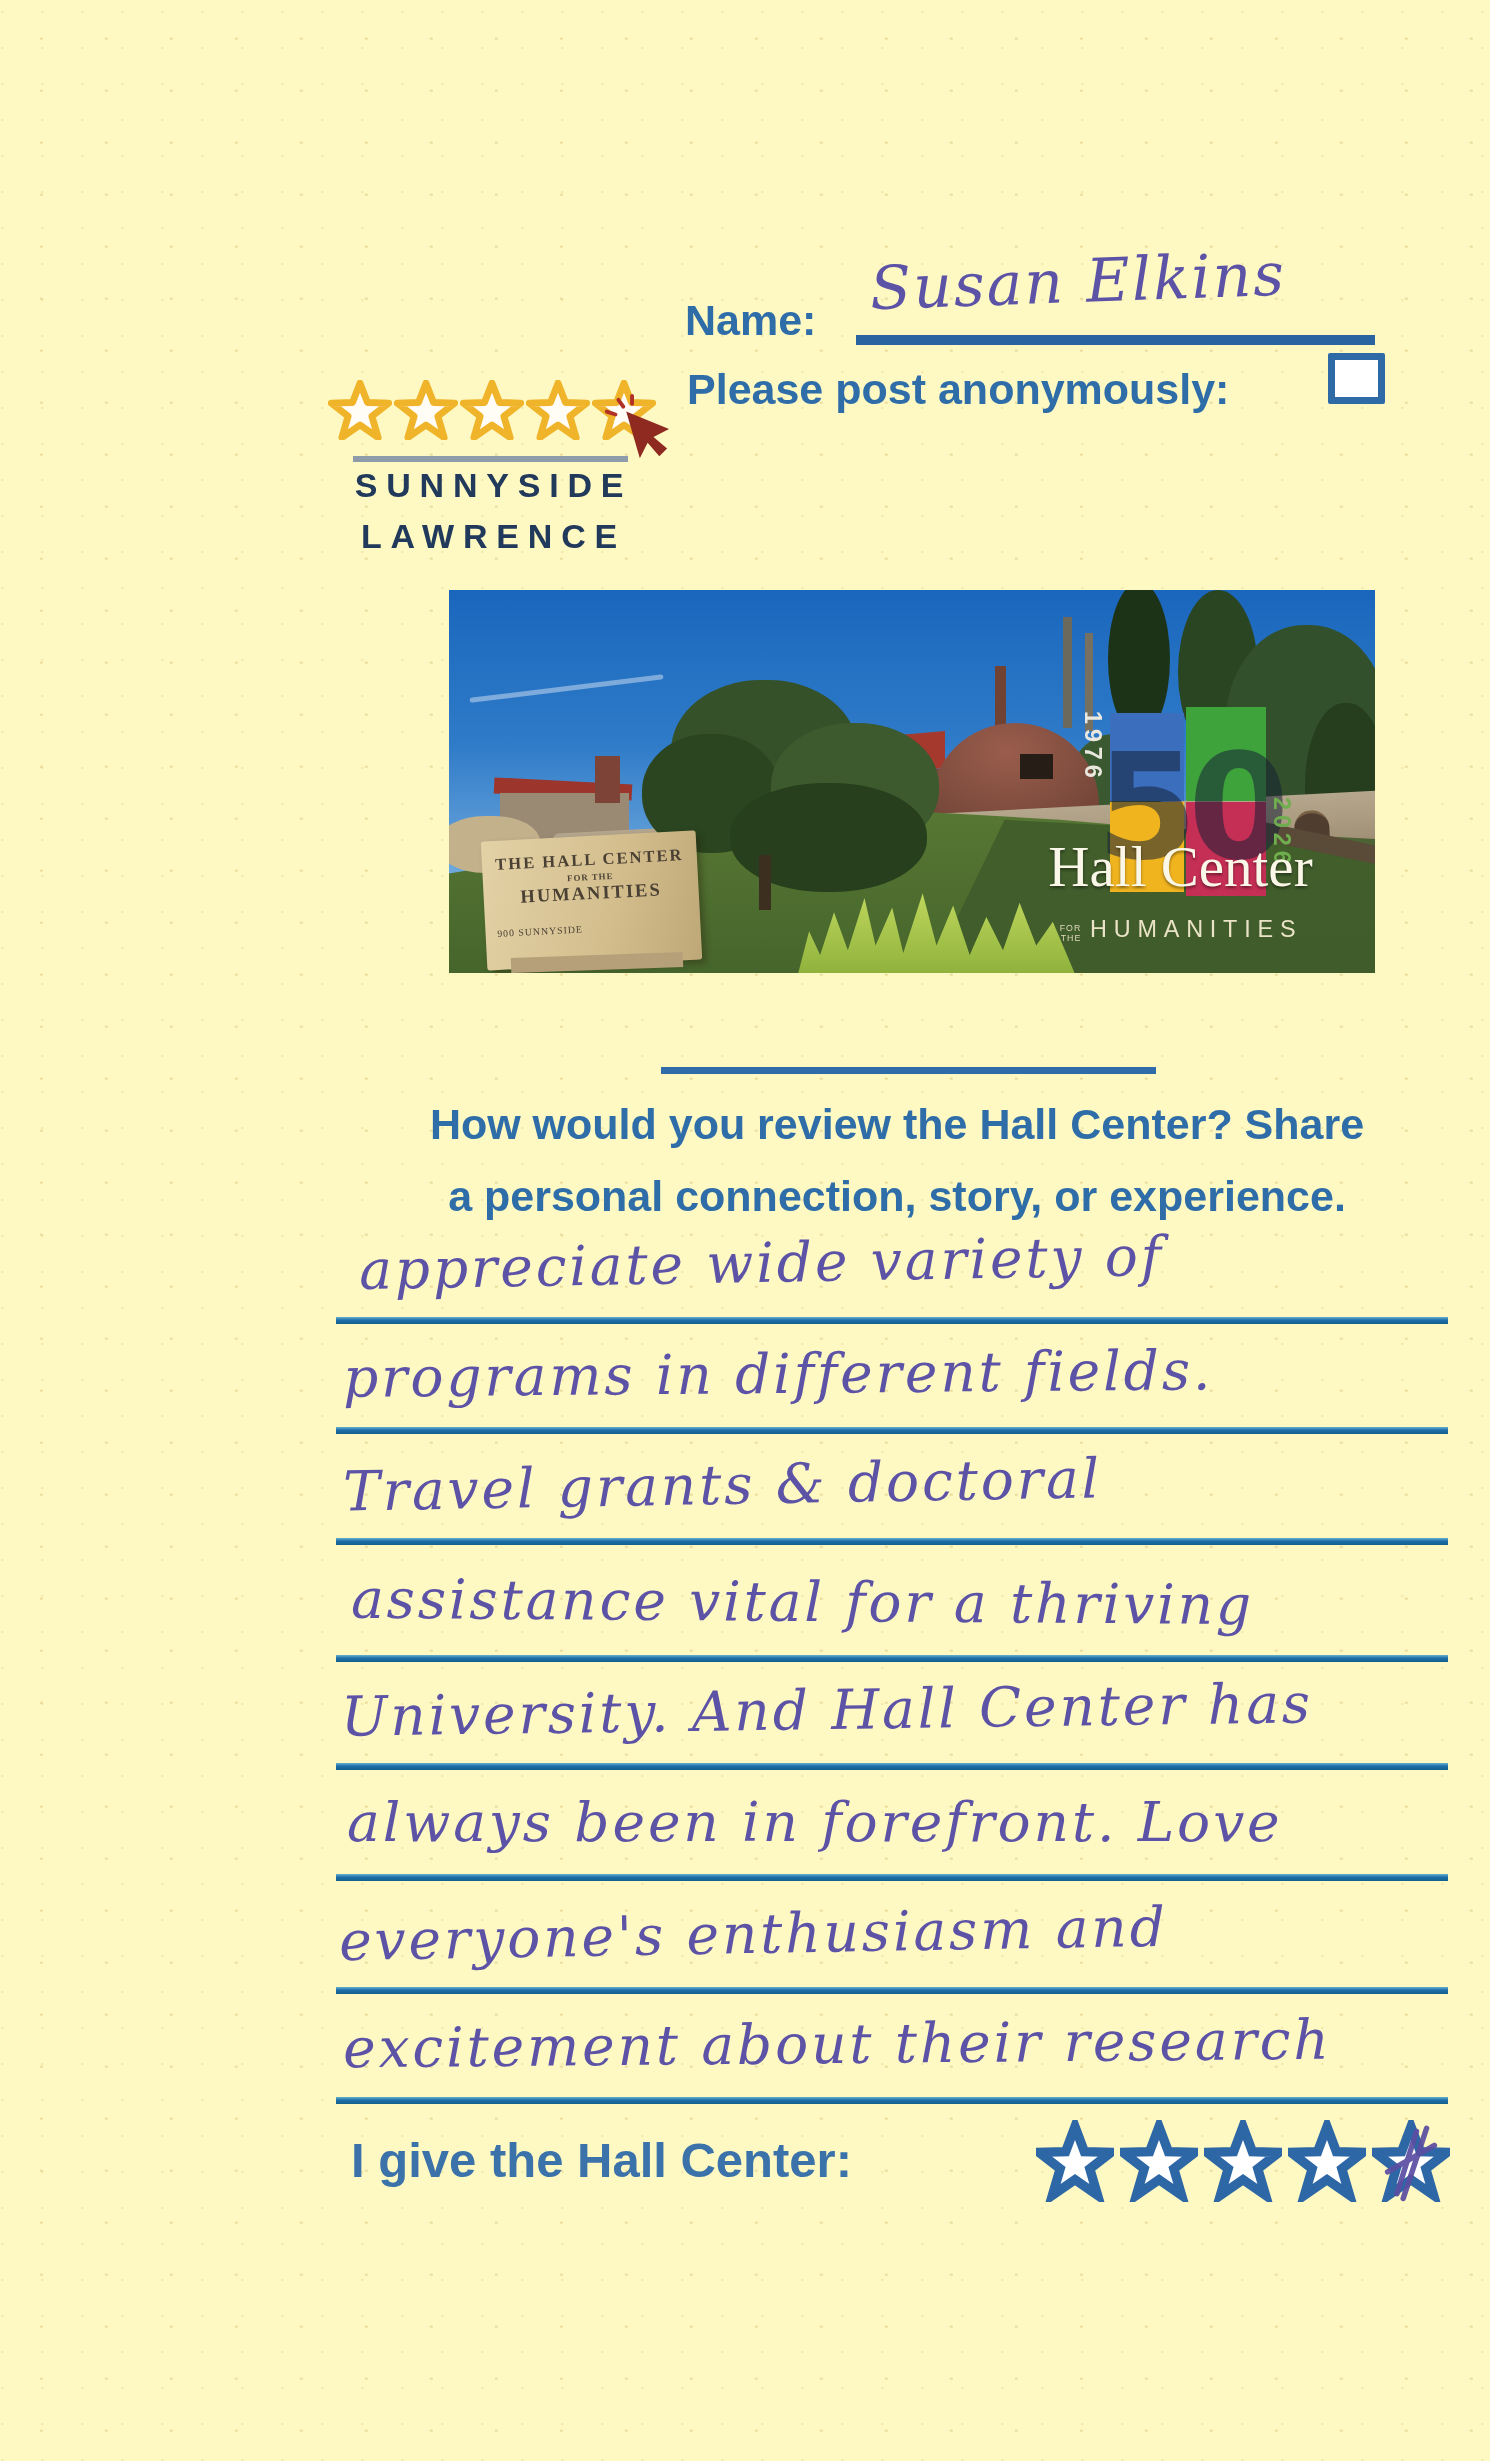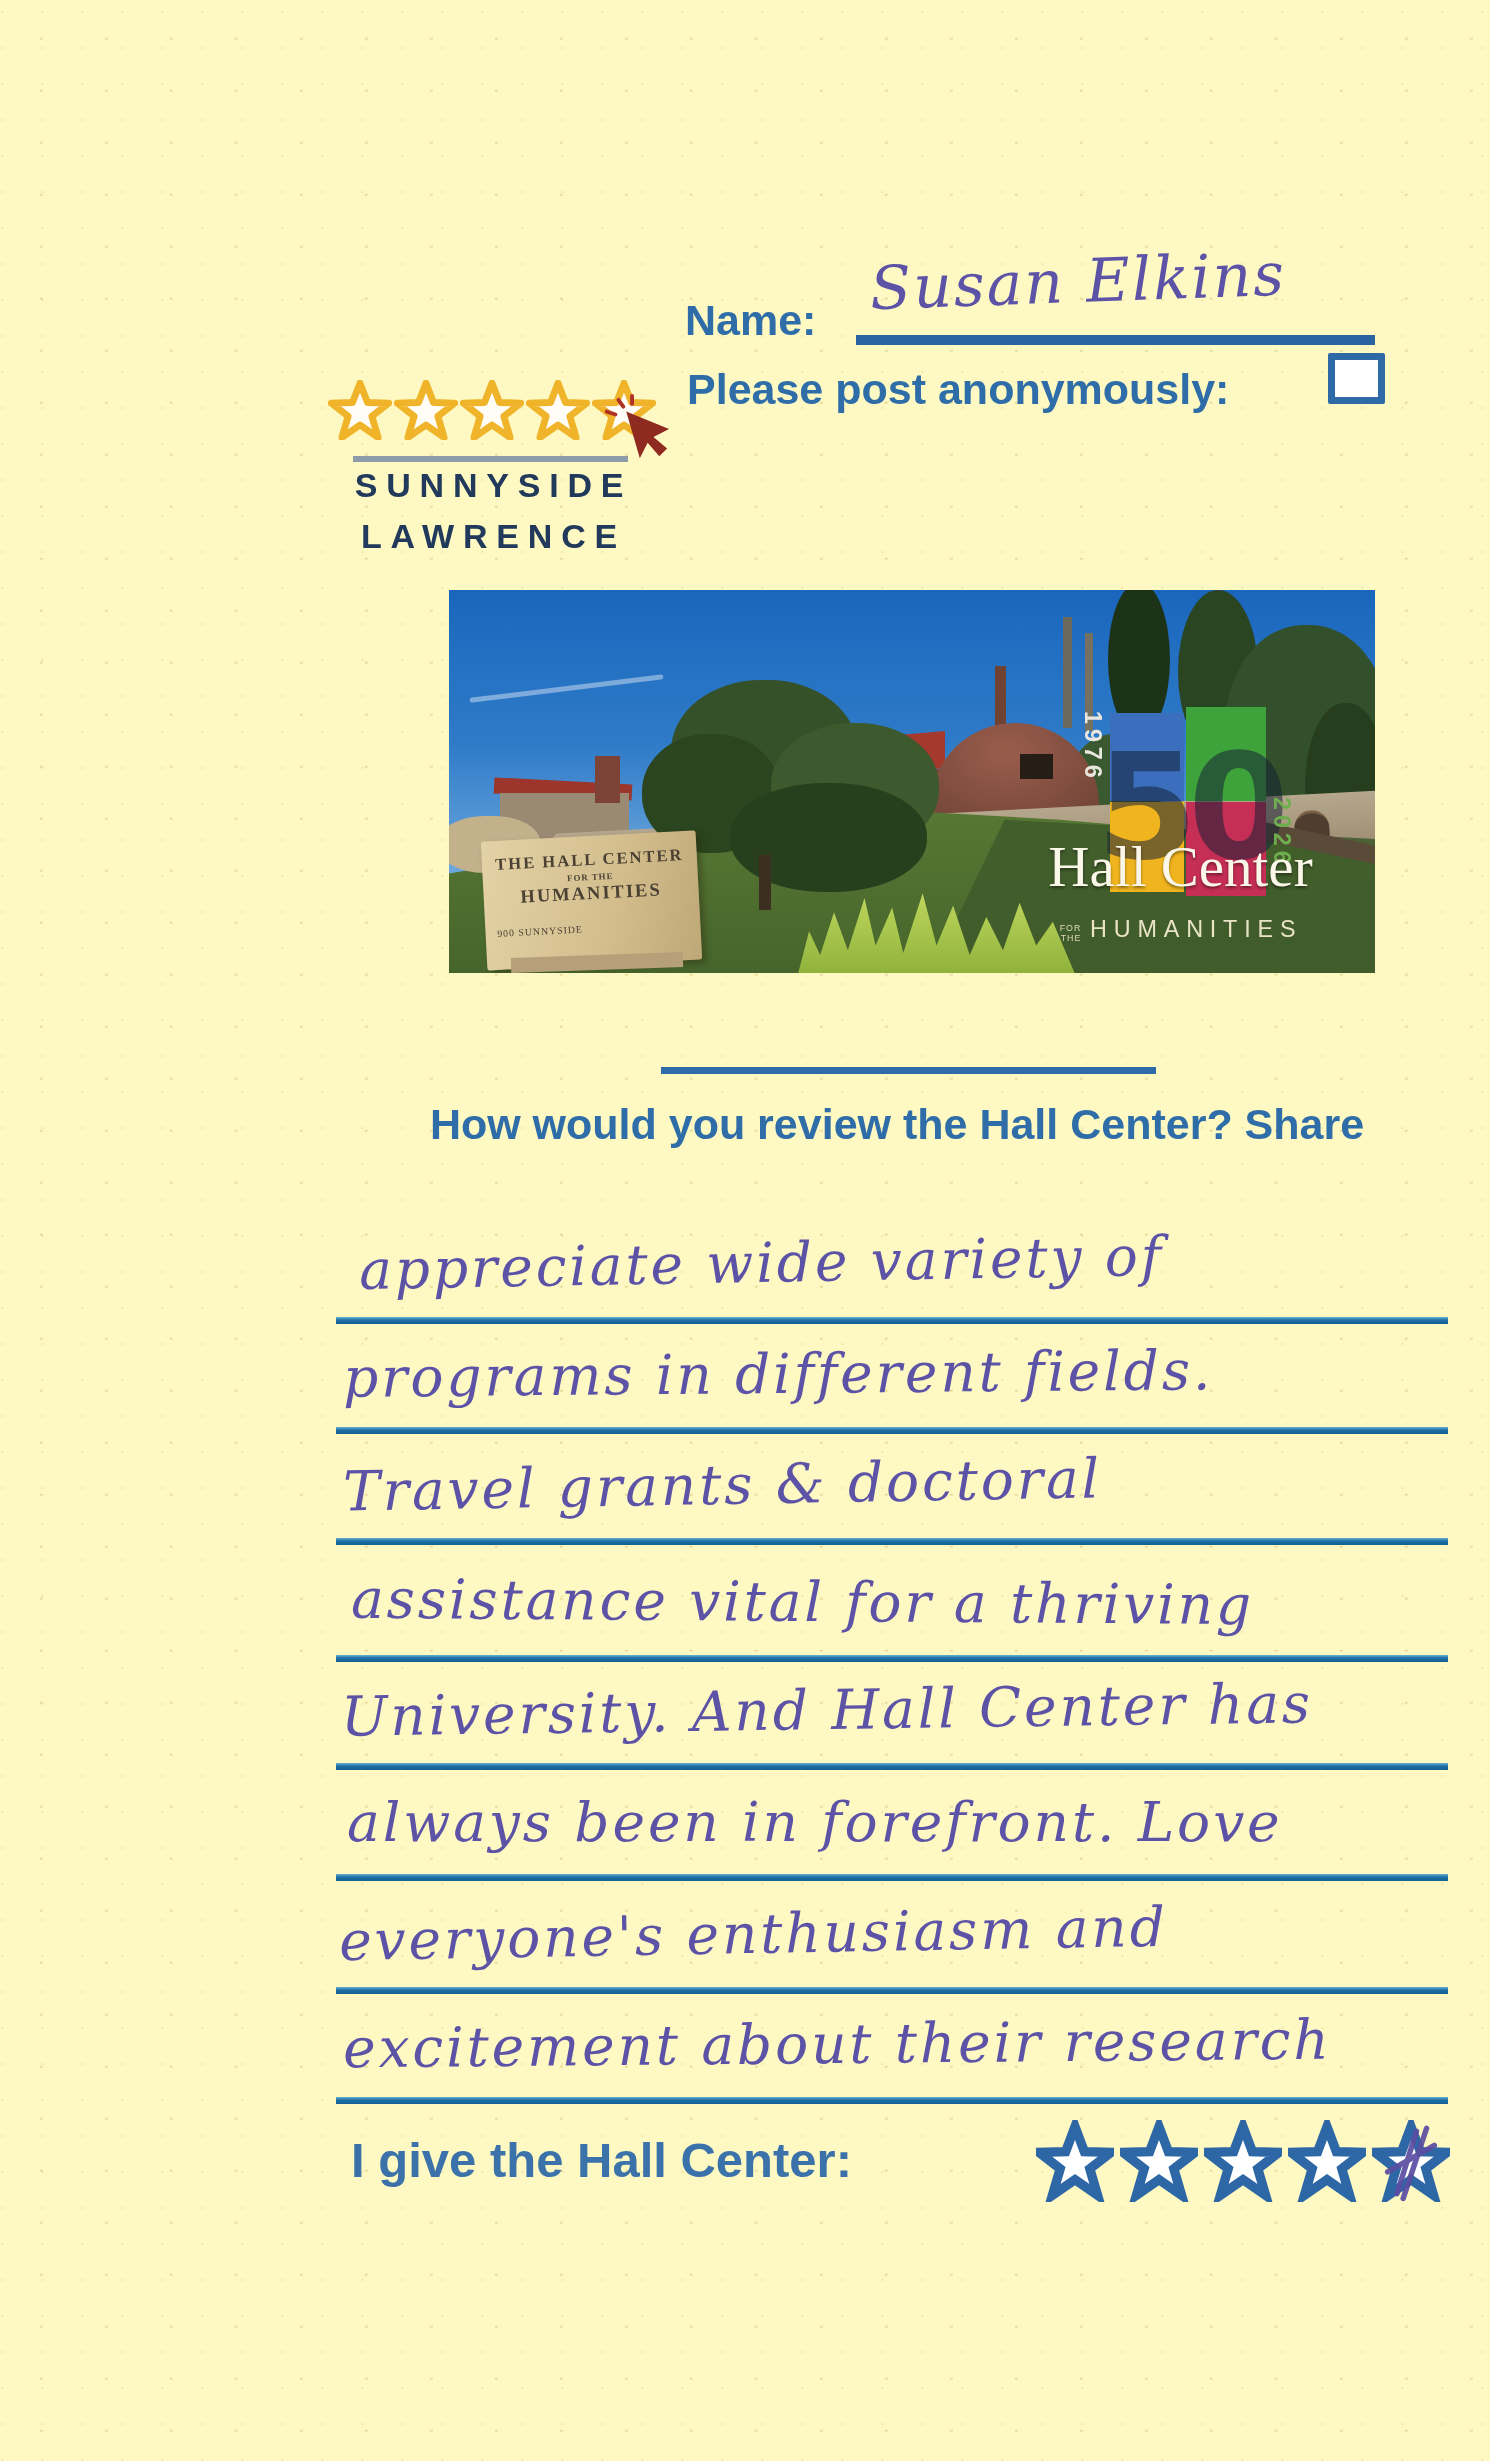--- a/index.html
+++ b/index.html
@@ -211,20 +211,21 @@
       <div class="for-the">
         <div>FOR</div>
         <div>THE</div>
       </div>
       <div class="hum">HUMANITIES</div>
     </div>
   </div>
 
   <div class="abs rate-underline"></div>
   <div class="abs blue prompt1">How would you review the Hall Center? Share</div>
+  <div class="abs blue prompt2">a personal connection, story, or experience.</div>
 
   <div class="rule" style="top:1317px;"></div>
   <div class="rule" style="top:1427px;"></div>
   <div class="rule" style="top:1538px;"></div>
   <div class="rule" style="top:1655px;"></div>
   <div class="rule" style="top:1763px;"></div>
   <div class="rule" style="top:1874px;"></div>
   <div class="rule" style="top:1987px;"></div>
   <div class="rule" style="top:2097px;"></div>
 

